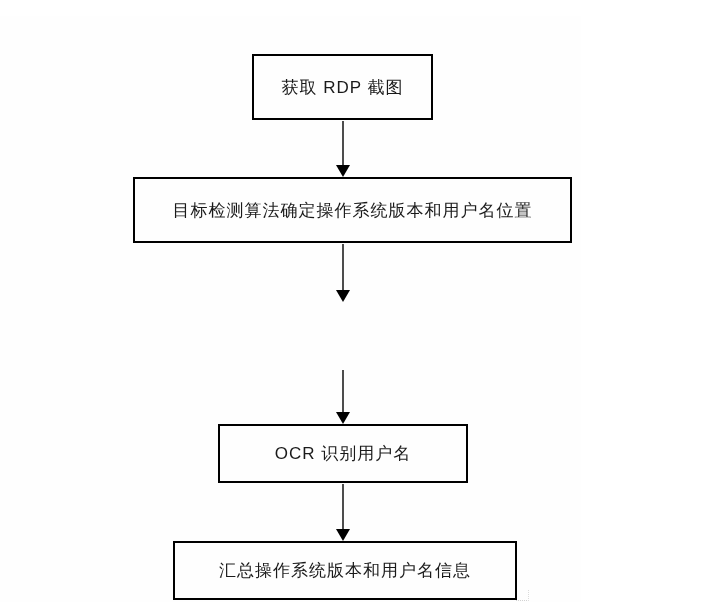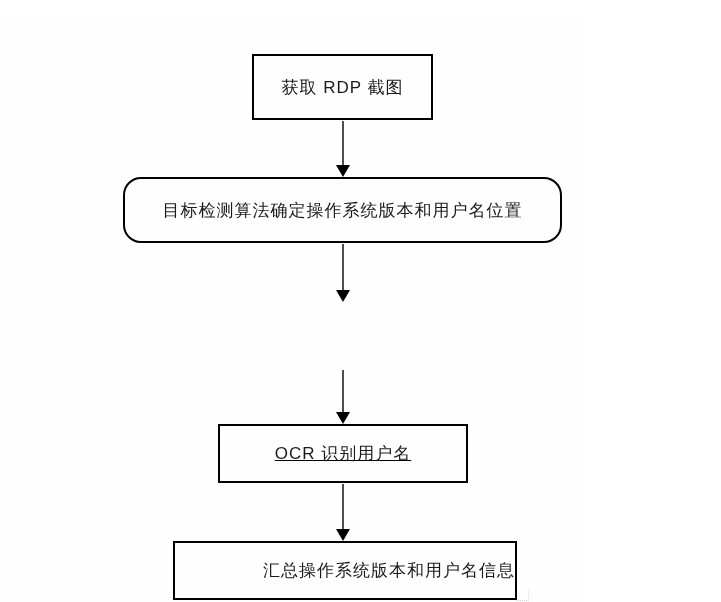--- a/index.html
+++ b/index.html
@@ -27,24 +27,24 @@
   }
   .node-label {
     color: #1a1a1a;
     font-size: 17px;
     letter-spacing: 1px;
     white-space: nowrap;
     line-height: 1;
   }
   
   .node-1 { left: 252px; top: 38px;  width: 181px; height: 66px; }
-  .node-2 { left: 123px; top: 161px; width: 439px; height: 66px; border-radius: 18px; }
+  .node-2 { left: 133px; top: 161px; width: 439px; height: 66px; }
   .node-3 { left: 178px; top: 286px; width: 330px; height: 67px; }
-  .node-4 { left: 218px; top: 408px; width: 250px; height: 59px; text-decoration: underline; }
-  .node-5 { left: 173px; top: 525px; width: 344px; height: 59px; justify-content: flex-end; }
+  .node-4 { left: 218px; top: 408px; width: 250px; height: 59px; }
+  .node-5 { left: 173px; top: 525px; width: 344px; height: 59px; }
 
   .arrow {
     position: absolute;
     width: 14px;
     left: 336px;
   }
   .arrow-line {
     position: absolute;
     left: 6px;
     top: 0;

